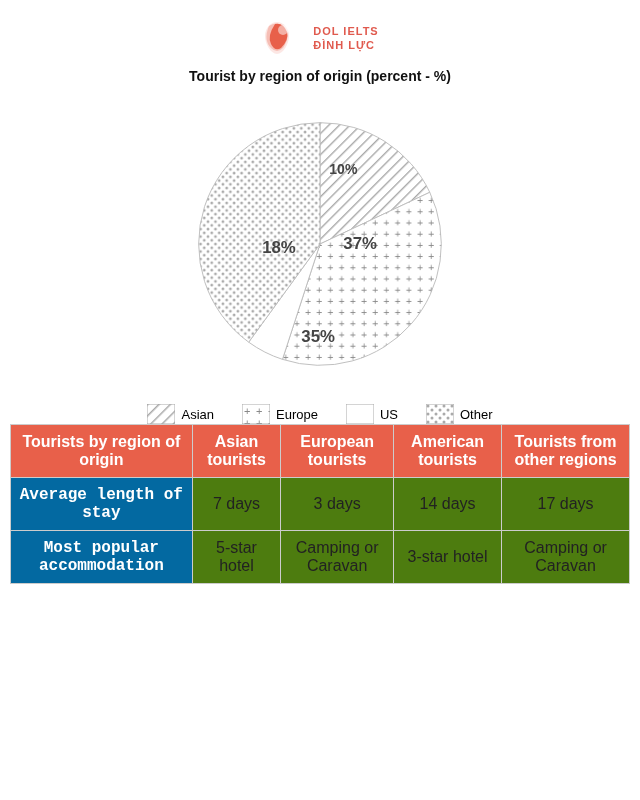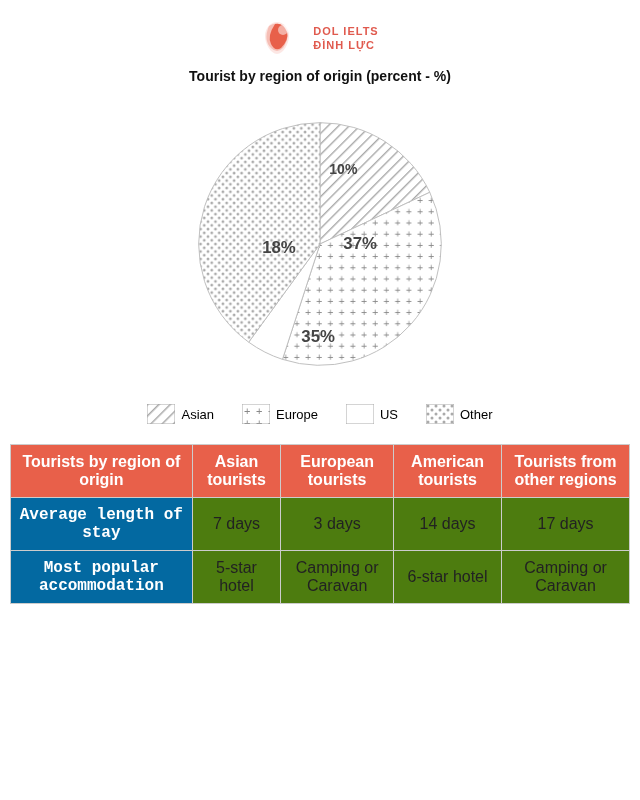--- a/index.html
+++ b/index.html
@@ -53,21 +53,20 @@
     .pie-container svg {
       width: 100%;
       height: 100%;
     }
 
     
     .legend {
       display: flex;
       gap: 28px;
       justify-content: center;
-      margin-bottom: 20px;
       flex-wrap: wrap;
     }
     .legend-item {
       display: flex;
       align-items: center;
       gap: 6px;
       font-size: 13px;
     }
 
     
@@ -230,18 +229,18 @@
         <td class="row-label">Average length of stay</td>
         <td class="data-cell">7 days</td>
         <td class="data-cell">3 days</td>
         <td class="data-cell">14 days</td>
         <td class="data-cell">17 days</td>
       </tr>
       <tr>
         <td class="row-label">Most popular accommodation</td>
         <td class="data-cell">5-star hotel</td>
         <td class="data-cell">Camping or Caravan</td>
-        <td class="data-cell">6-star hotel</td>
+        <td class="data-cell">3-star hotel</td>
         <td class="data-cell">Camping or Caravan</td>
       </tr>
     </tbody>
   </table>
 </div>
 
 </body></html>

